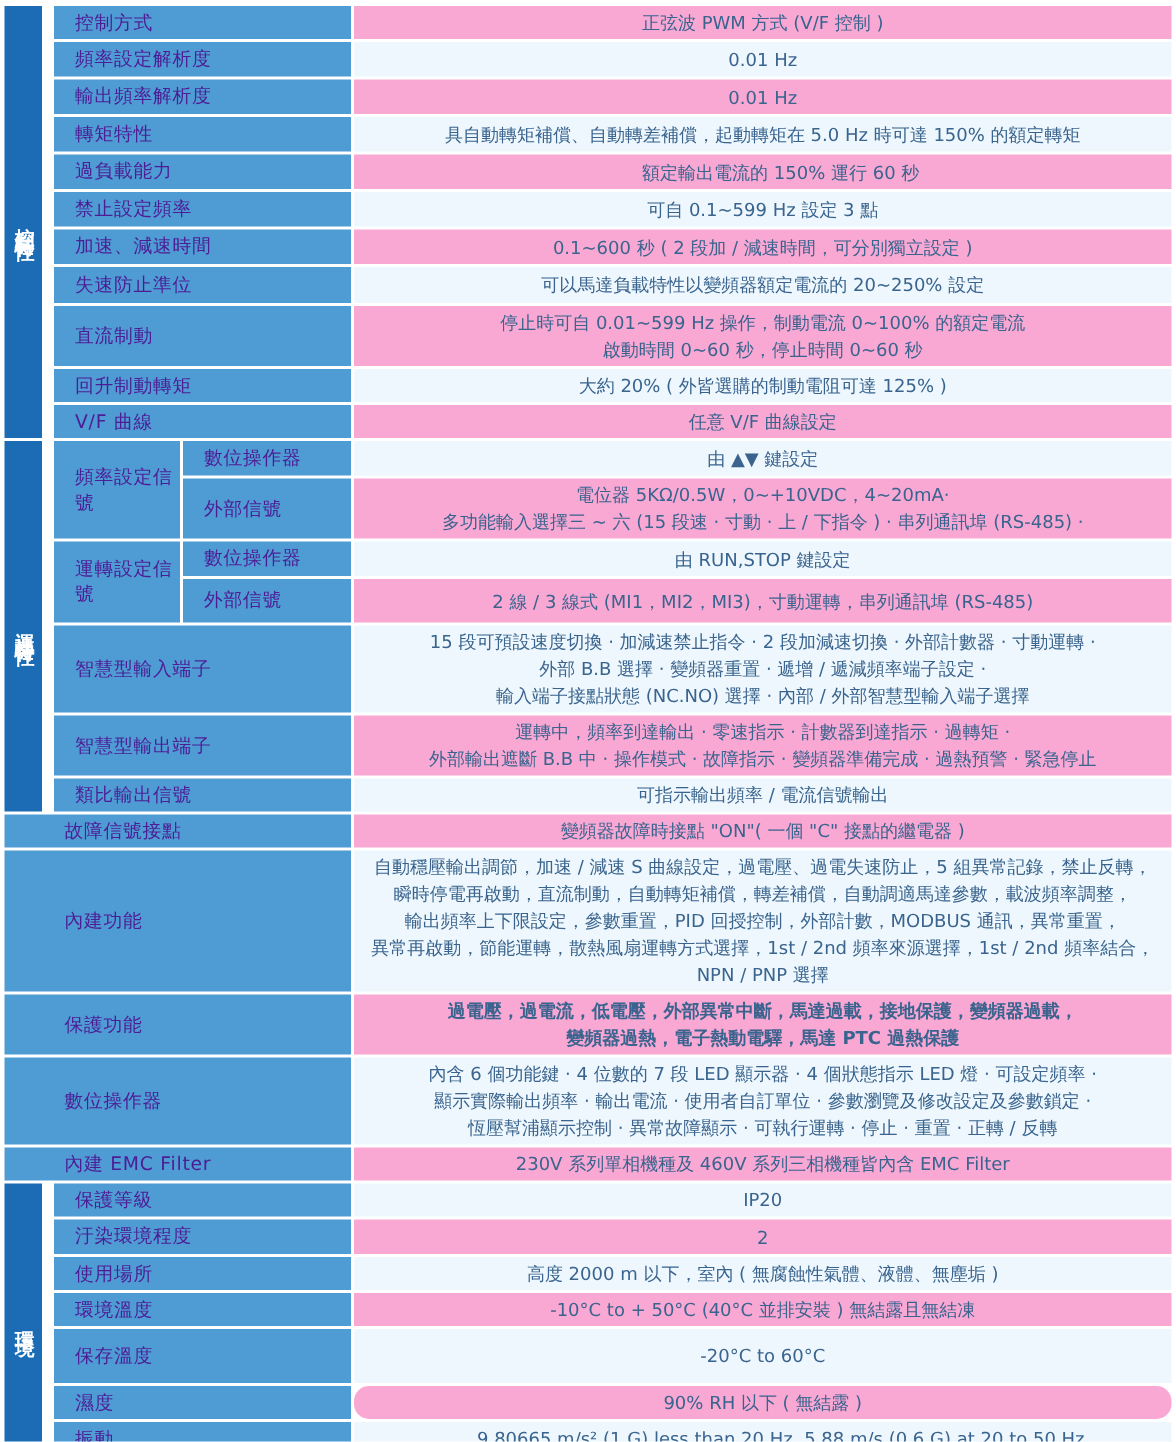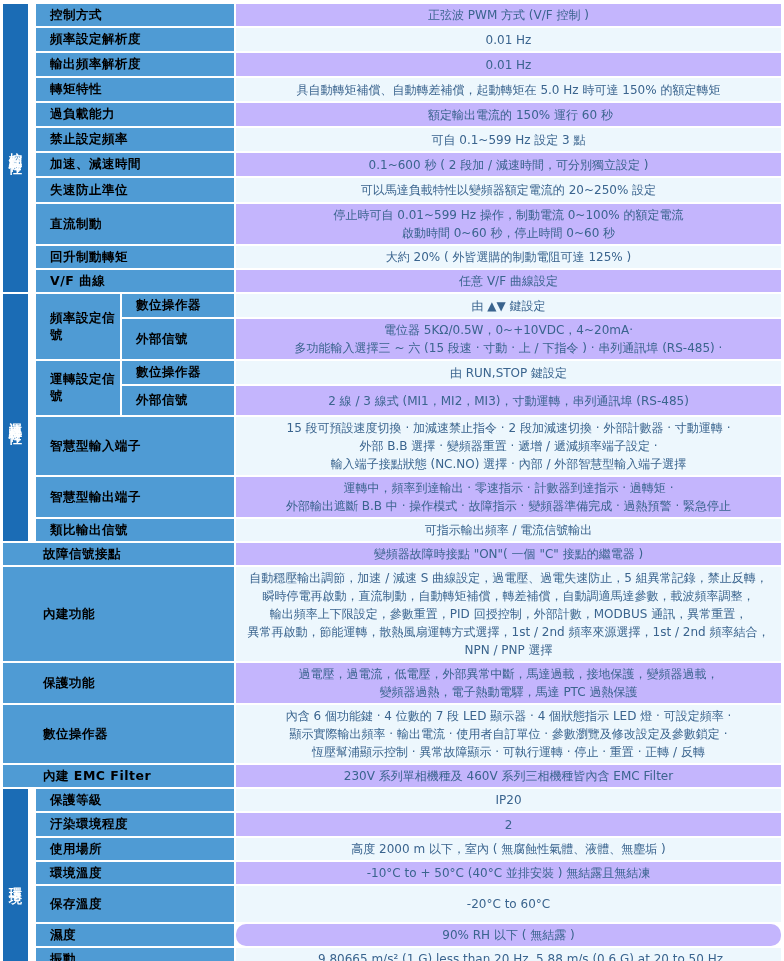--- a/index.html
+++ b/index.html
@@ -3,24 +3,24 @@
 <meta charset="utf-8">
 <style>
   html,body{margin:0;padding:0;background:#ffffff;}
   body{width:784px;height:961px;font-family:"DejaVu Sans","Liberation Sans",sans-serif;box-sizing:border-box;padding:2px 1px;}
   table.spec{width:782px;border-collapse:separate;border-spacing:2px;table-layout:fixed;}
   col.cA{width:25px;} col.cG{width:4px;} col.cB{width:84px;} col.cC{width:112px;} col.cD{width:auto;}
   td{margin:0;box-sizing:border-box;vertical-align:middle;}
   td.sec{background:#1b6cb5;color:#ffffff;font-weight:bold;font-size:13px;text-align:center;vertical-align:middle;}
   td.sec .vtext{writing-mode:vertical-rl;text-orientation:upright;margin:0 auto;letter-spacing:3px;line-height:1;}
   td.gap{background:#ffffff;padding:0;}
-  td.lbl{background:#4f9bd4;color:#000000;font-weight:bold;font-size:12.5px;text-align:left;padding:2px 4px 2px 14px;letter-spacing:0.5px;}
+  td.lbl{background:#4f9bd4;color:#4c1d95;font-weight:normal;font-size:12.5px;text-align:left;padding:2px 4px 2px 14px;letter-spacing:0.5px;}
   td.lbl.wide{padding-left:40px;}
   td.val{color:#3a648e;font-size:12px;text-align:center;padding:2px 8px;line-height:1.5;}
-  td.val.sa{background:#c4b5fd;}
+  td.val.sa{background:#f9a8d4;}
   td.val.sb{background:#edf7fd;}
   .vline{white-space:normal;}
   .certwrap{display:flex;justify-content:center;align-items:center;gap:16px;}
   .certwrap svg{display:block;}
 </style>
 </head>
 <body>
 
 <table class="spec">
   <colgroup>
@@ -165,21 +165,21 @@
         <td class="val sb" style="height: 91px;">
           <div class="vline">自動穩壓輸出調節，加速 / 減速 S 曲線設定，過電壓、過電失速防止，5 組異常記錄，禁止反轉，</div>
           <div class="vline">瞬時停電再啟動，直流制動，自動轉矩補償，轉差補償，自動調適馬達參數，載波頻率調整，</div>
           <div class="vline">輸出頻率上下限設定，參數重置，PID 回授控制，外部計數，MODBUS 通訊，異常重置，</div>
           <div class="vline">異常再啟動，節能運轉，散熱風扇運轉方式選擇，1st / 2nd 頻率來源選擇，1st / 2nd 頻率結合，</div>
           <div class="vline">NPN / PNP 選擇</div>
         </td>
       </tr>
       <tr>
         <td class="lbl wide" colspan="4" style="height: 37px;">保護功能</td>
-        <td class="val sa" style="height: 37px;">
+        <td class="val sa" style="height: 37px; font-weight: bold;">
           <div class="vline">過電壓，過電流，低電壓，外部異常中斷，馬達過載，接地保護，變頻器過載，</div>
           <div class="vline">變頻器過熱，電子熱動電驛，馬達 PTC 過熱保護</div>
         </td>
       </tr>
       <tr>
         <td class="lbl wide" colspan="4" style="height: 50px;">數位操作器</td>
         <td class="val sb" style="height: 50px;">
           <div class="vline">內含 6 個功能鍵 · 4 位數的 7 段 LED 顯示器 · 4 個狀態指示 LED 燈 · 可設定頻率 ·</div>
           <div class="vline">顯示實際輸出頻率 · 輸出電流 · 使用者自訂單位 · 參數瀏覽及修改設定及參數鎖定 ·</div>
           <div class="vline">恆壓幫浦顯示控制 · 異常故障顯示 · 可執行運轉 · 停止 · 重置 · 正轉 / 反轉</div>

